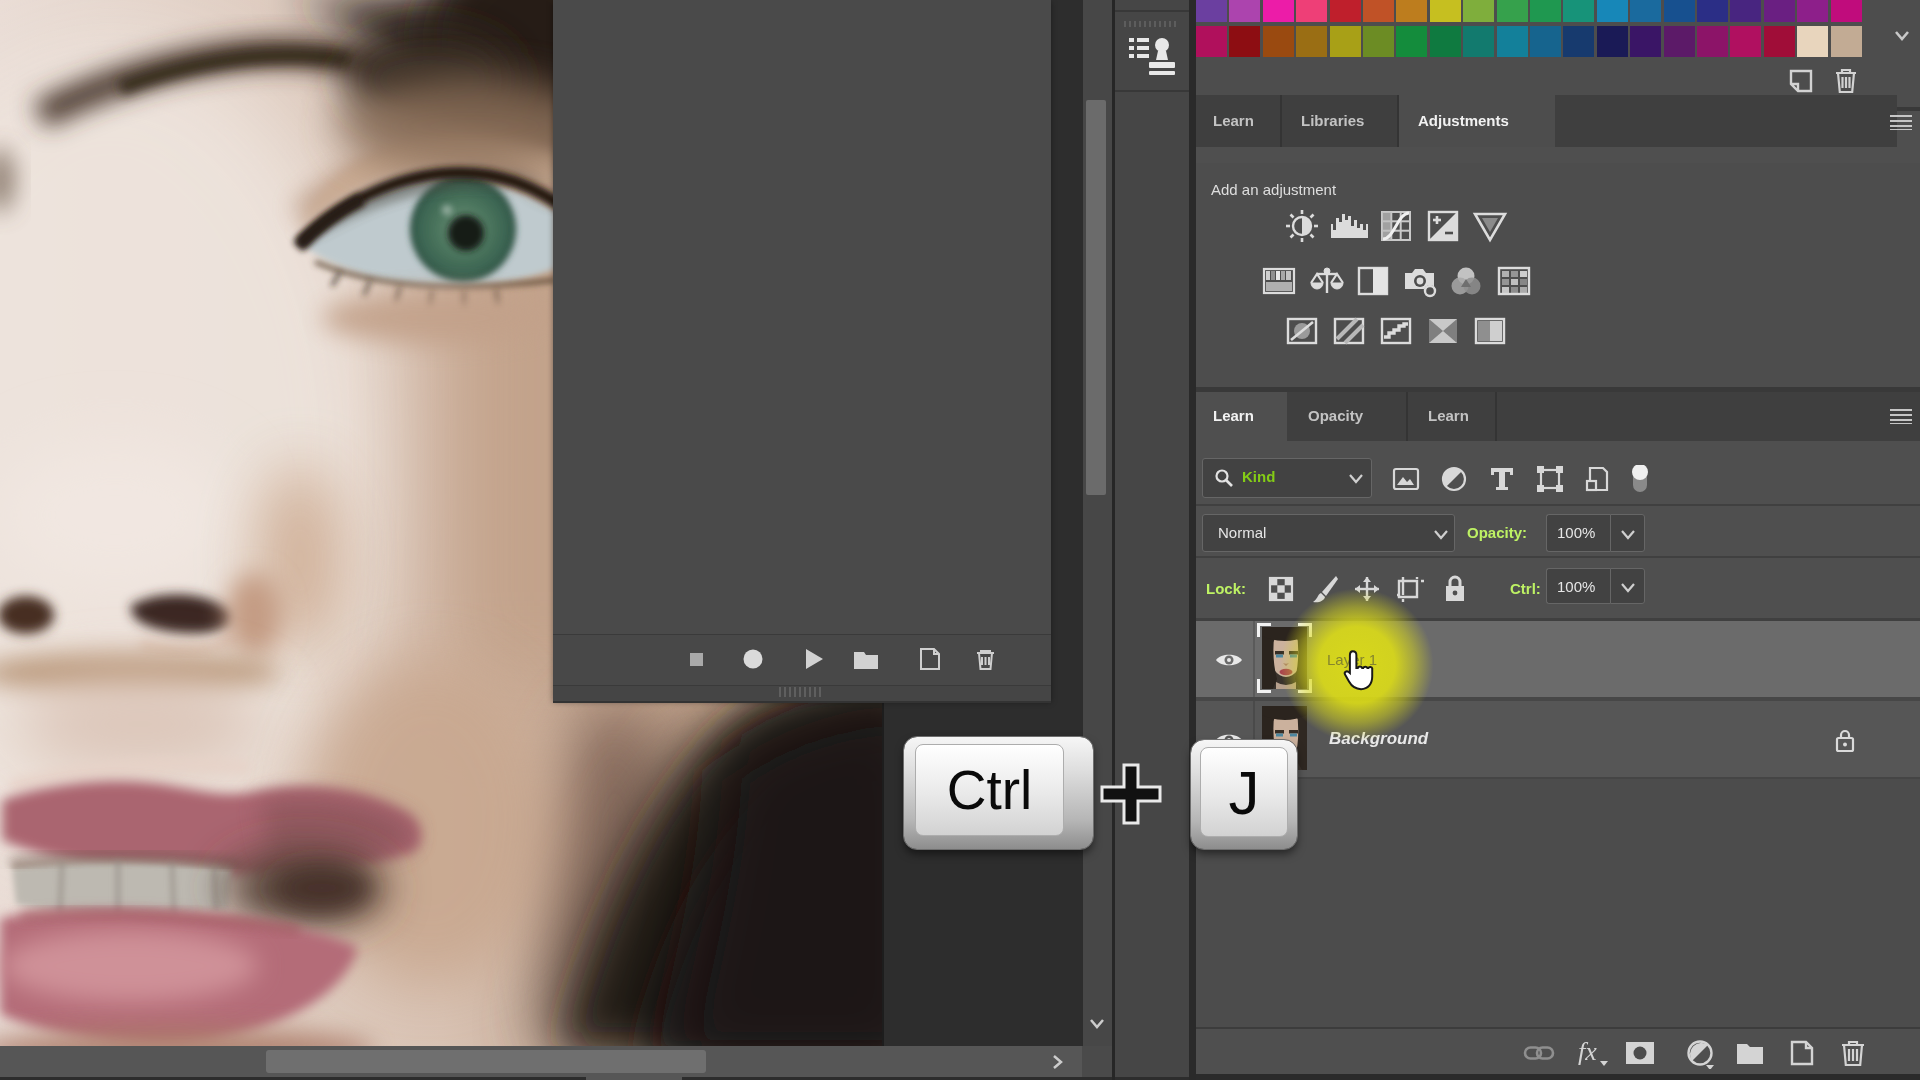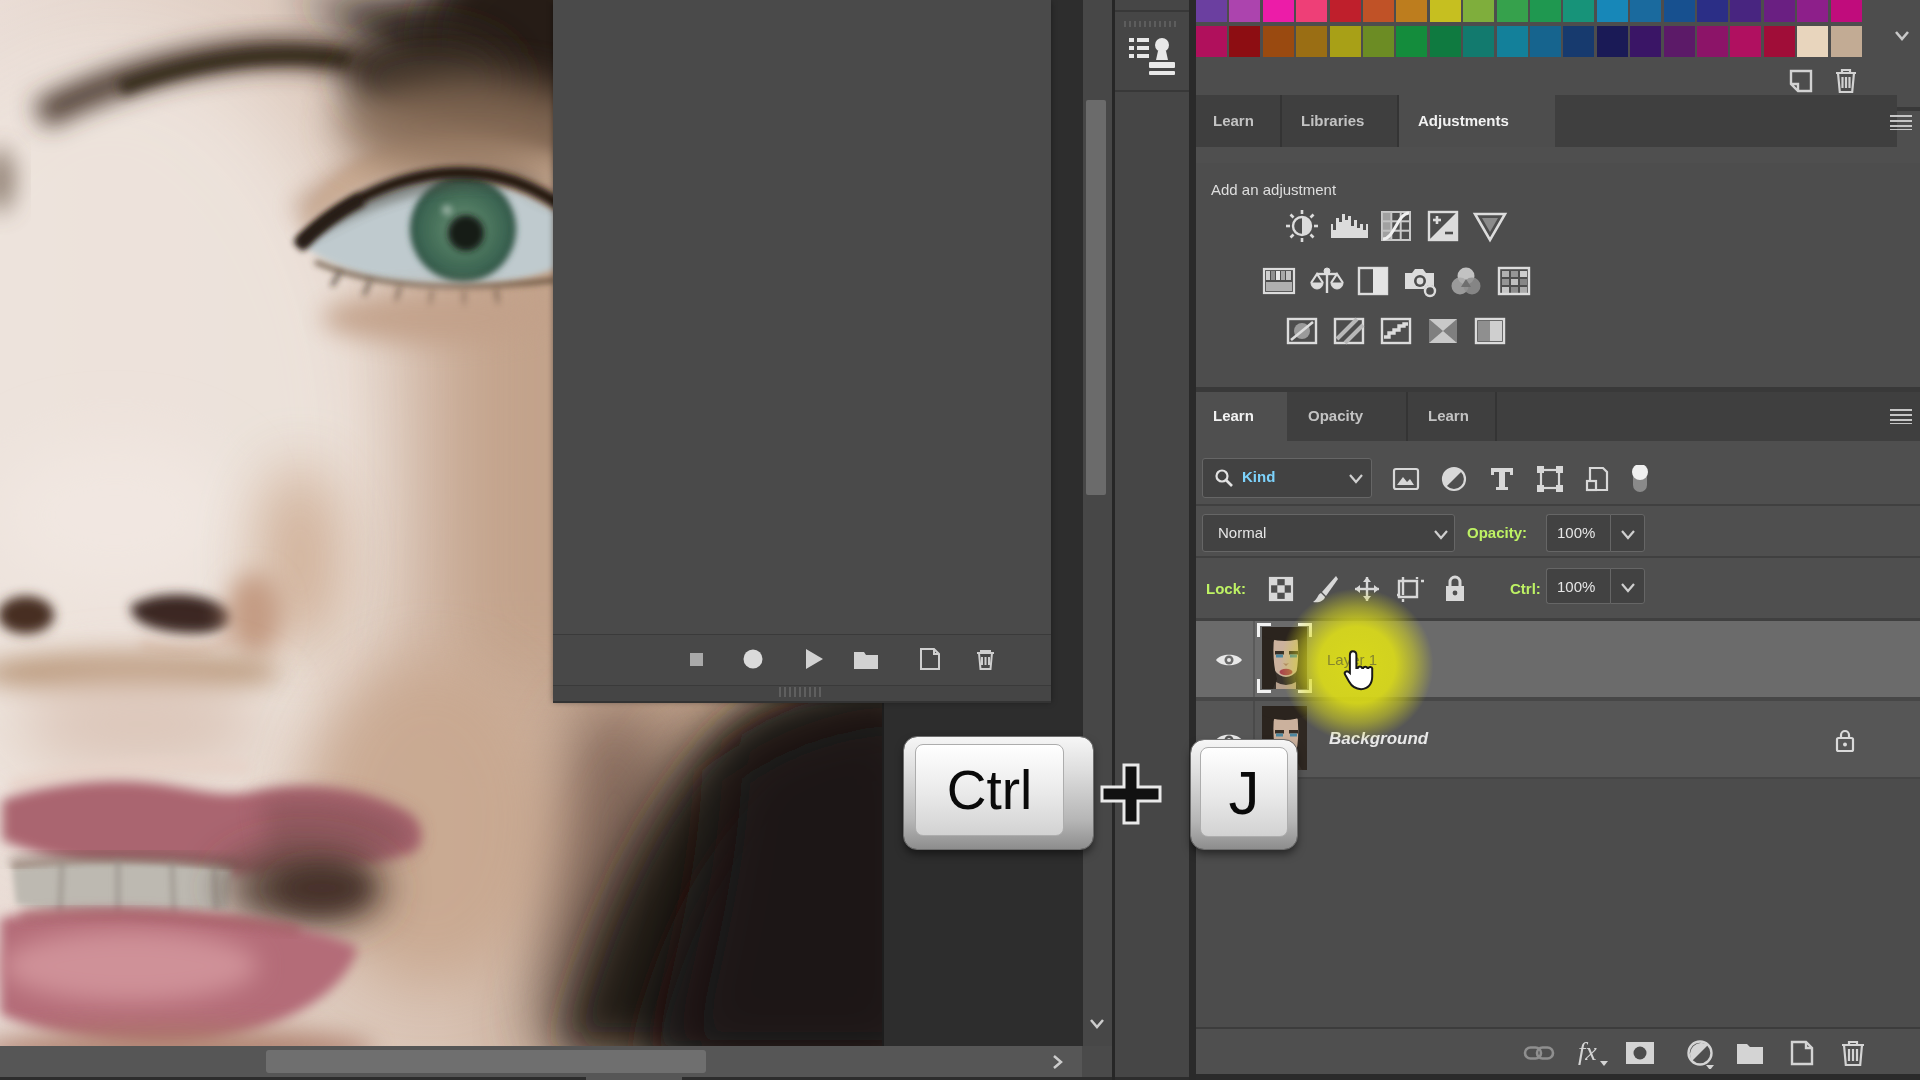--- a/index.html
+++ b/index.html
@@ -436,21 +436,21 @@
         </g>
       </svg>
 </div>
 <div class="abs" id="laybody" style="left:1196px;top:441px;width:724px;height:639px;background:#4f4f4f">
 
   <div class="abs field" style="left:6px;top:17px;width:170px;height:40px"></div>
   <svg class="abs" style="left:18px;top:27px" width="20" height="20" viewBox="0 0 20 20">
         <circle cx="8" cy="8" r="5.5" fill="none" stroke="#e2e2e2" stroke-width="2.2"></circle>
         <line x1="12" y1="12" x2="18" y2="18" stroke="#e2e2e2" stroke-width="2.6"></line>
       </svg>
-  <div class="abs" style="left:46px;top:27px;font-size:15px;font-weight:bold;color:#7dd3fc">Kind</div>
+  <div class="abs" style="left:46px;top:27px;font-size:15px;font-weight:bold;color:#84cc16">Kind</div>
   <svg class="abs" style="left:152px;top:32px" width="16" height="11" viewBox="0 0 16 11">
         <path d="M2,2 L8,9 L14,2" stroke="#cfcfcf" stroke-width="2.2" fill="none"></path>
       </svg>
   <svg class="abs" style="left:192px;top:24px" width="270" height="28" viewBox="0 0 270 28">
 
     <g transform="translate(18,14)">
           <rect x="-12" y="-10" width="24" height="20" rx="2" fill="none" stroke="#d8d8d8" stroke-width="2.2"></rect>
           <path d="M-9,6 l6,-8 l4,5 l3,-3 l4,6 Z" fill="#d8d8d8"></path>
         </g>
 

